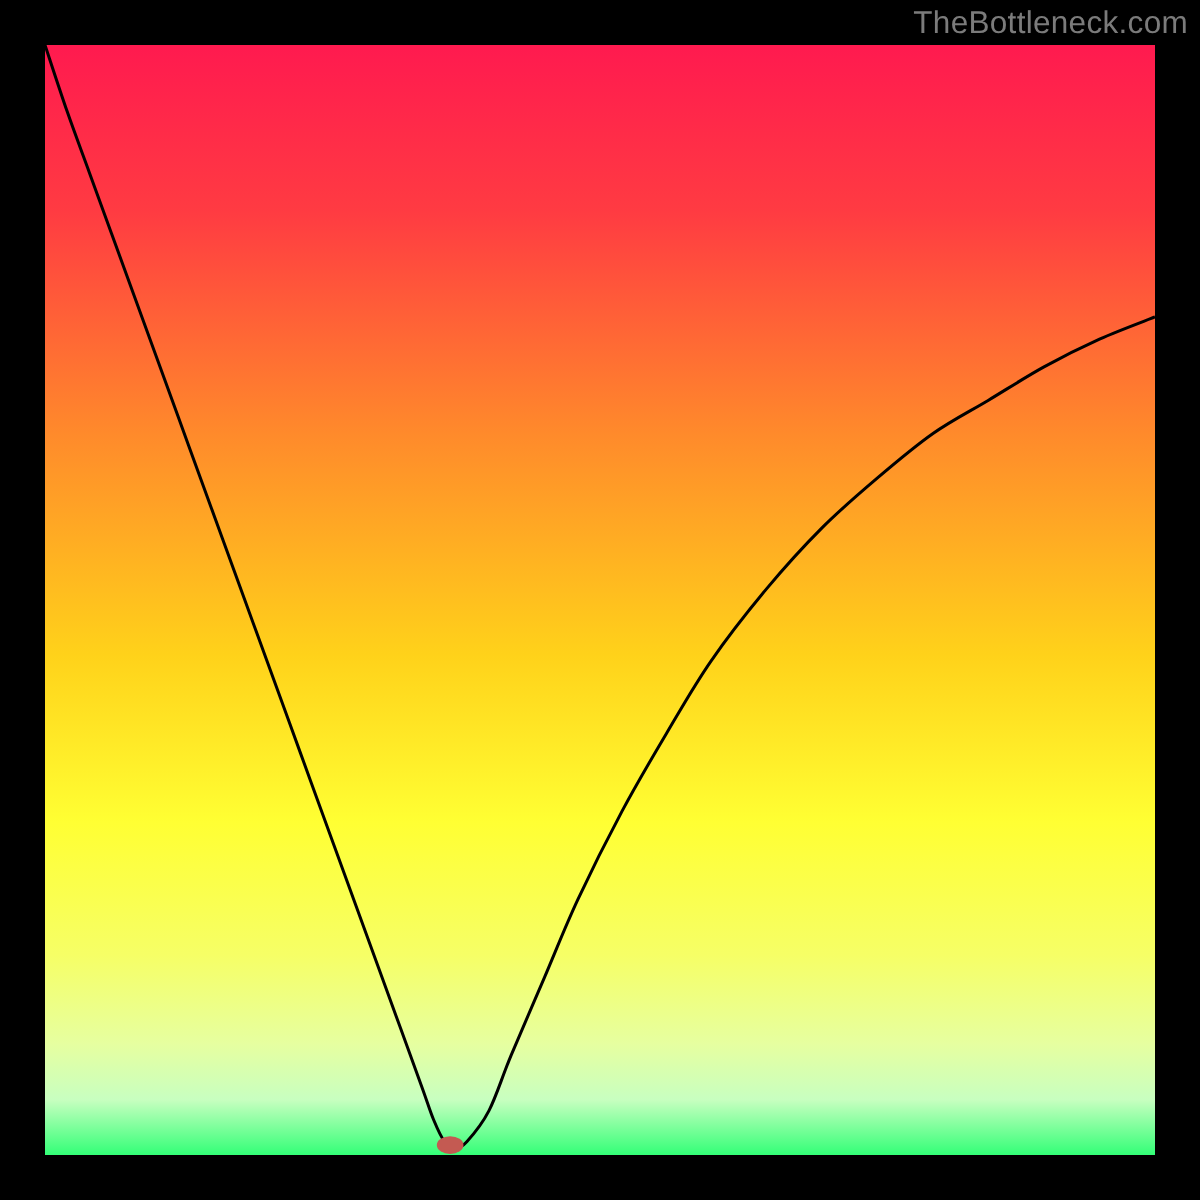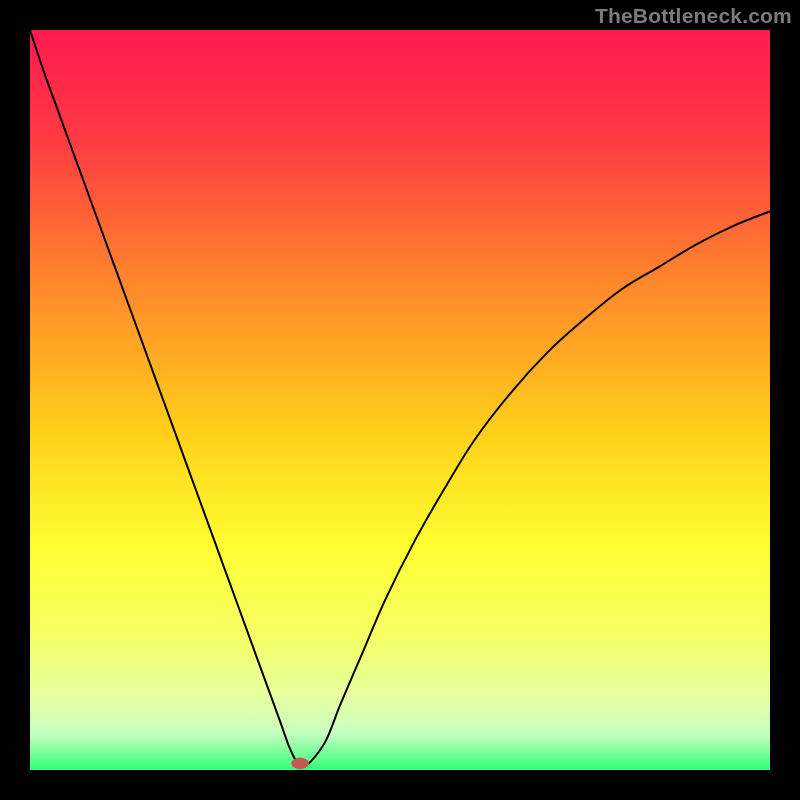--- a/index.html
+++ b/index.html
@@ -26,21 +26,21 @@
     width: 740px;
     height: 740px;
     overflow: hidden;
   }
   .watermark {
     position: absolute;
     top: 4px;
     right: 8px;
     color: #7b7b7b;
     font-size: 21px;
-    font-weight: 700;
+    font-weight: 400;
     letter-spacing: 0.2px;
   }
   svg {
     display: block;
   }
 </style>
 </head>
 <body>
 
 <div class="frame">

